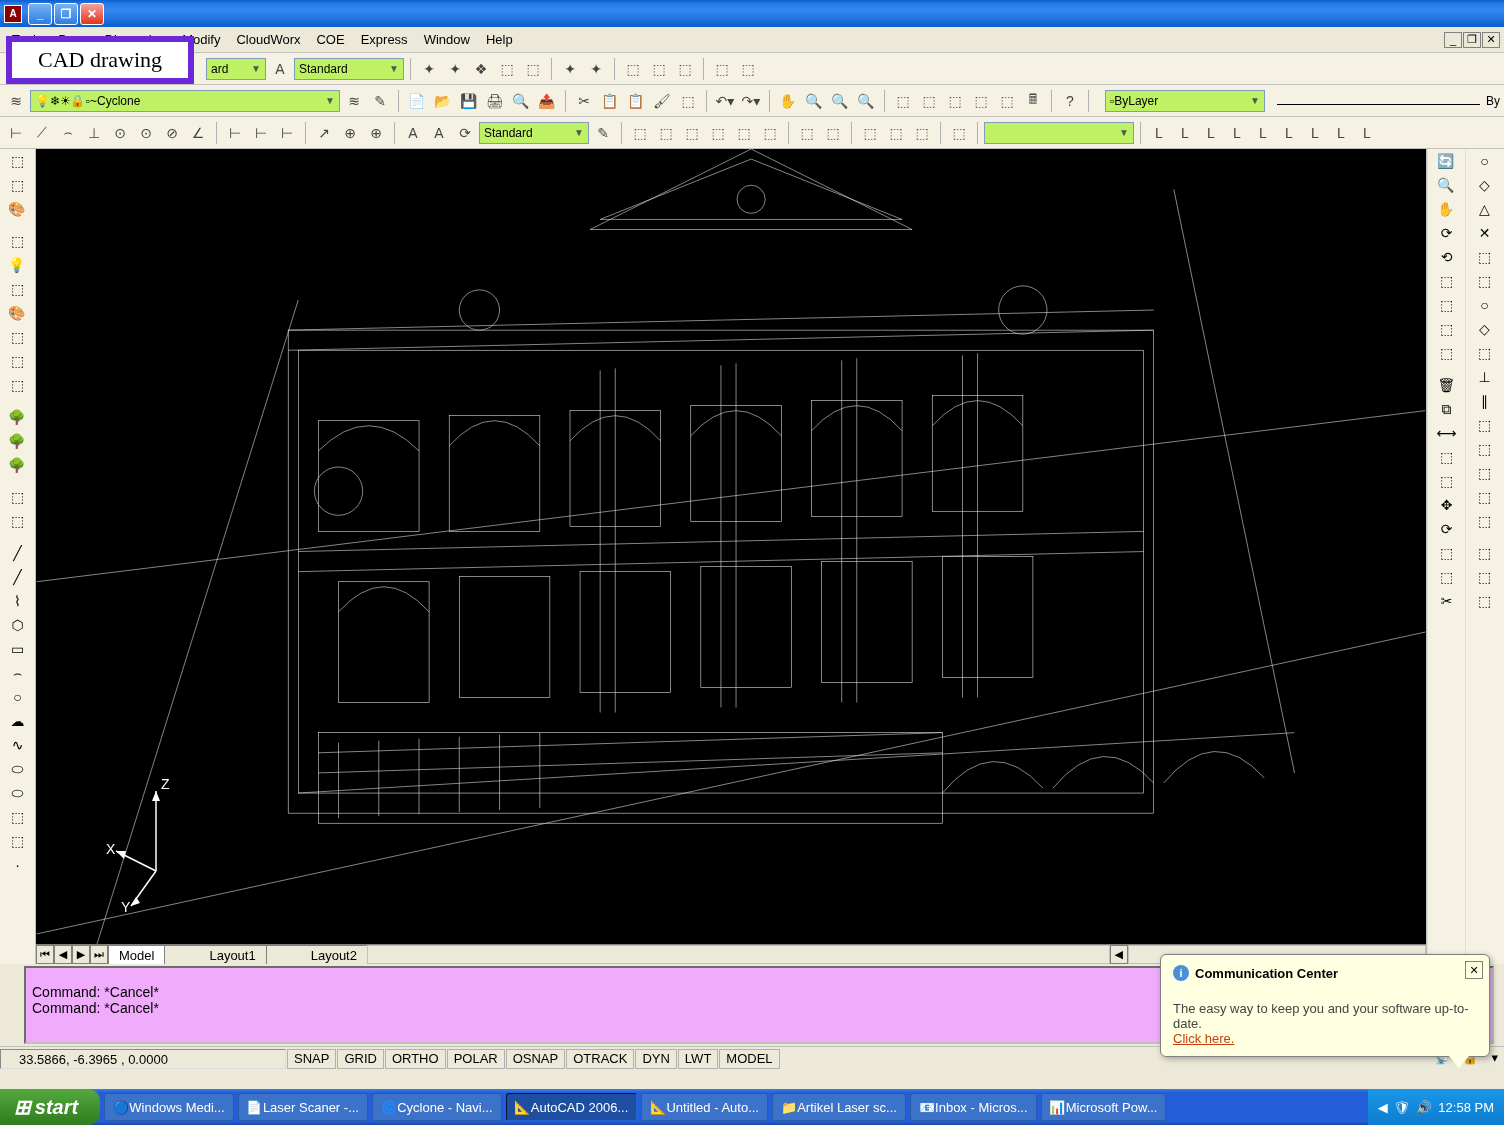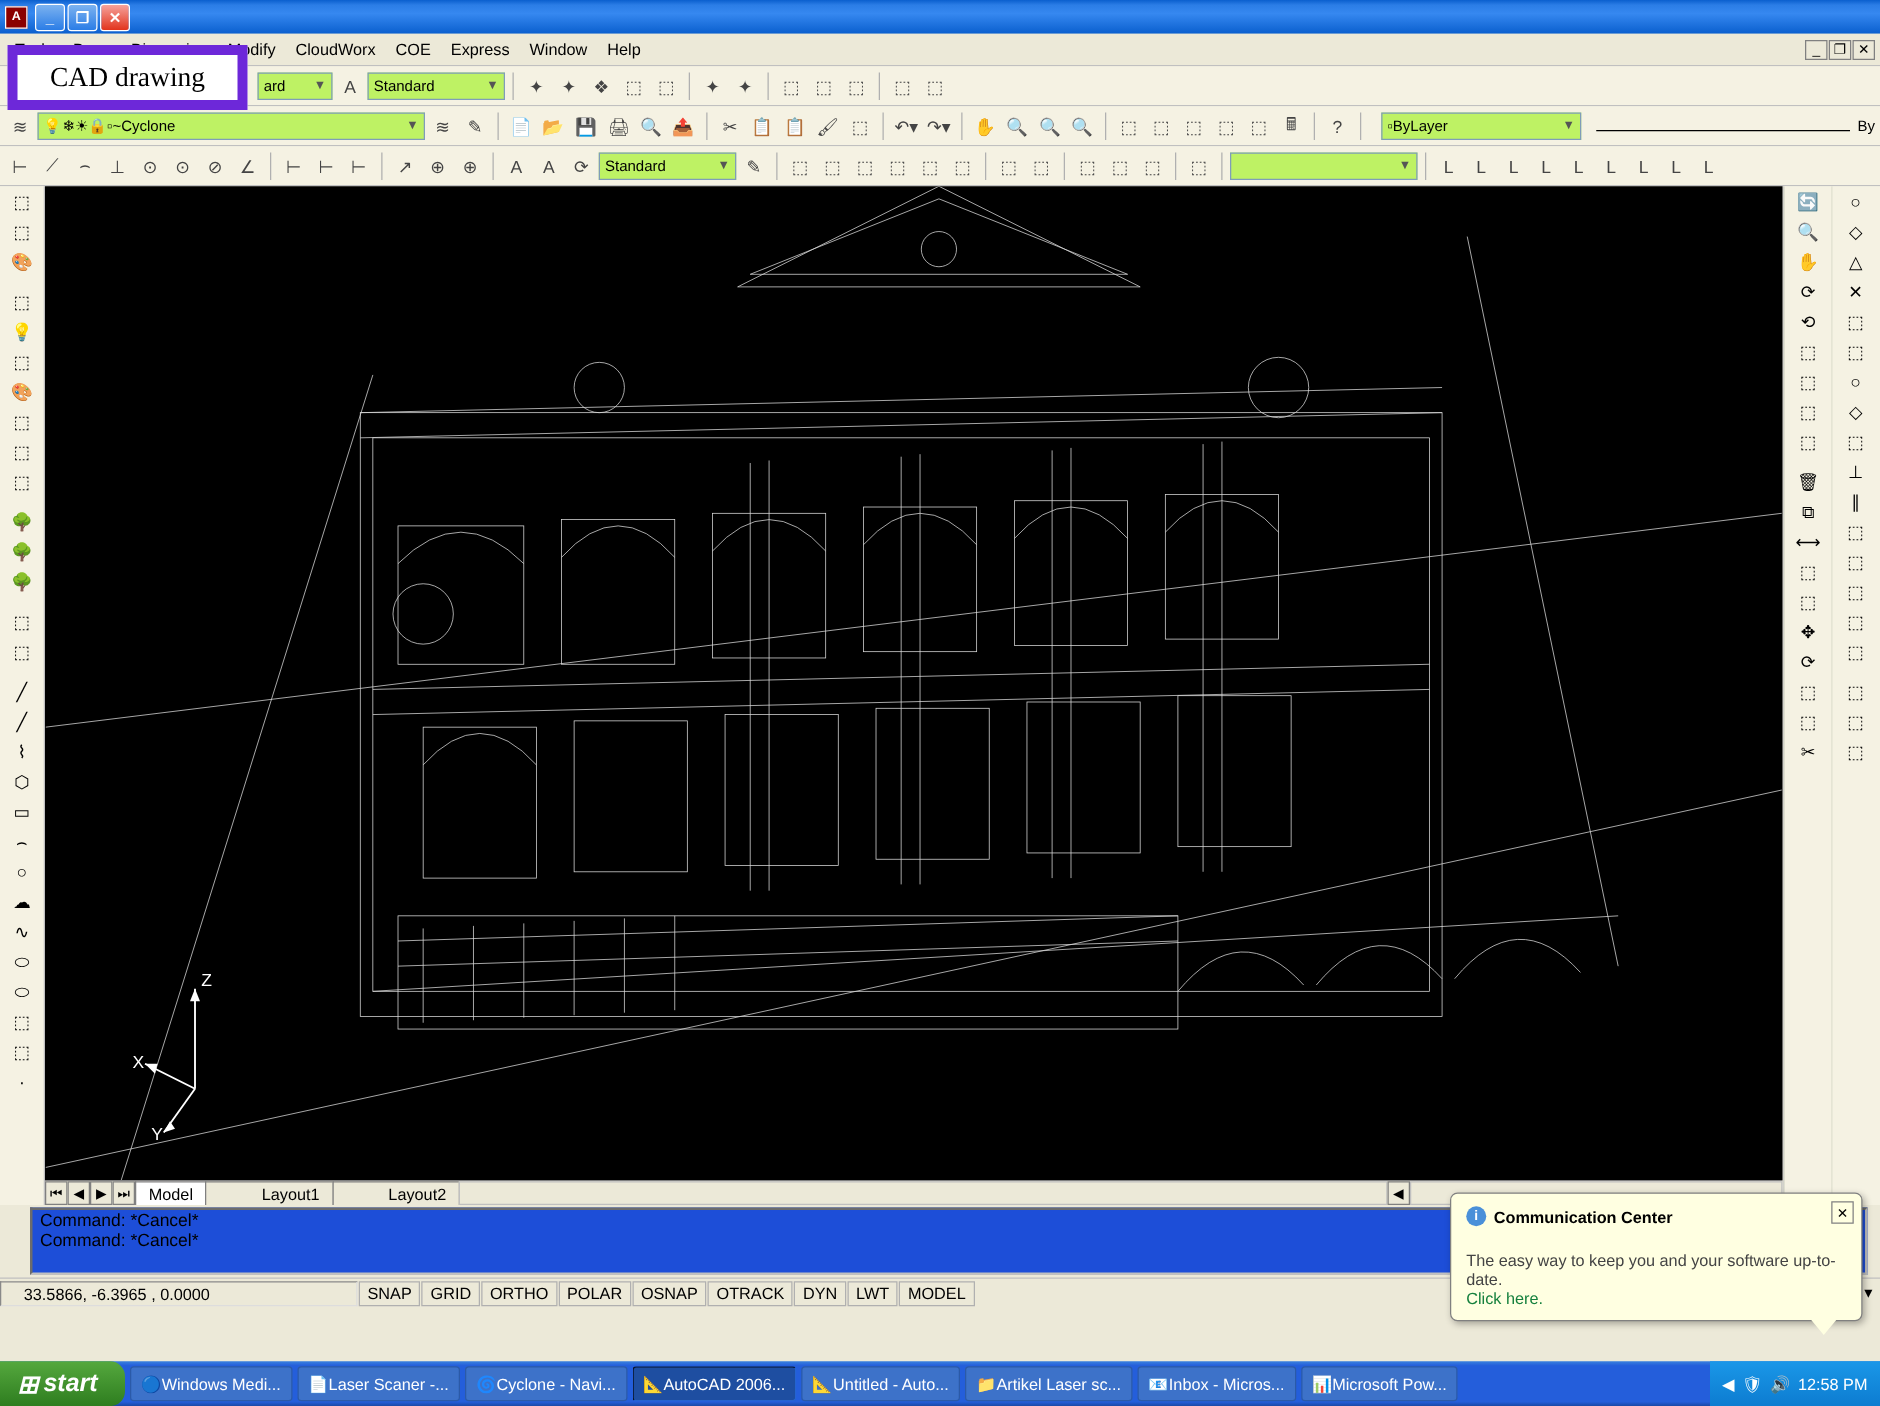--- a/index.html
+++ b/index.html
@@ -16,50 +16,50 @@
 .menubar .menu-item { padding: 3px 8px; cursor: pointer; }
 .menubar .mdibtns { margin-left: auto; display: flex; gap: 1px; }
 .menubar .mdibtns .mdi { width: 18px; height: 16px; border: 1px solid #808080; background: #ece9d8; font-size: 11px; display: flex; align-items: center; justify-content: center; cursor: pointer; }
 
 .toolbar-row { height: 32px; background: #f5f2e3; border-bottom: 1px solid #c0c0c0; display: flex; align-items: center; padding: 2px 4px; gap: 2px; }
 .tbtn { width: 24px; height: 24px; border: 1px solid transparent; display: flex; align-items: center; justify-content: center; cursor: pointer; font-size: 14px; color: #444; }
 .tsep { width: 1px; height: 22px; background: #b0b0b0; margin: 0 4px; }
 .combo { height: 22px; border: 1px solid #7f9db9; background: #bef264; font-size: 12px; padding: 0 4px; display: flex; align-items: center; cursor: pointer; text-align: right; }
 .combo .arrow { margin-left: auto; font-size: 10px; color: #555; }
 
-.label-overlay { position: absolute; top: 36px; left: 6px; background: #fff; border: 8px solid #6d28d9; padding: 5px 26px; font-family: "Times New Roman", serif; font-size: 22px; z-index: 100; }
+.label-overlay { position: absolute; top: 36px; left: 6px; background: #fff; border: 6px solid #6d28d9; padding: 5px 26px; font-family: "Times New Roman", serif; font-size: 22px; z-index: 100; }
 
 .workspace { display: flex; height: 815px; }
 .left-panel { width: 36px; background: #f5f2e3; border-right: 1px solid #c0c0c0; display: flex; flex-direction: column; }
 .right-panel { width: 78px; background: #f5f2e3; border-left: 1px solid #c0c0c0; display: flex; }
 .right-col { width: 38px; display: flex; flex-direction: column; border-left: 1px solid #e0e0d0; }
 .vp-btn { width: 22px; height: 22px; margin: 1px auto; border: 1px solid transparent; display: flex; align-items: center; justify-content: center; cursor: pointer; font-size: 14px; }
 
 .viewport-wrap { flex: 1; display: flex; flex-direction: column; position: relative; }
 .viewport { flex: 1; background: #000; position: relative; overflow: hidden; }
 .vp-scroll-h { height: 20px; background: #ece9d8; display: flex; border-top: 1px solid #808080; }
 .tab { padding: 2px 10px; font-size: 13px; border: 1px solid #808080; background: #fff; cursor: pointer; border-bottom: none; margin-right: -1px; }
 .tab.inactive { background: #ece9d8; padding-left: 44px; }
 .nav-arrow { width: 18px; background: #ece9d8; border: 1px solid #808080; cursor: pointer; display: flex; align-items: center; justify-content: center; font-size: 11px; }
 
 .ucs { position: absolute; bottom: 30px; left: 70px; color: #fff; font-size: 14px; font-family: Arial, sans-serif; pointer-events: none; }
 
-.cmdline { height: 54px; background: #1d4ed8; border: 2px inset #c0c0c0; margin: 2px 10px 2px 24px; padding: 0 6px; font-family: "Courier New", monospace; font-size: 14px; overflow: hidden; }
+.cmdline { height: 78px; background: #f0abfc; border: 2px inset #c0c0c0; margin: 2px 10px 2px 24px; padding: 16px 6px; font-family: "Courier New", monospace; font-size: 14px; overflow: hidden; }
 .cmdline .line { white-space: nowrap; }
 
 .statusbar { height: 24px; background: #ece9d8; display: flex; align-items: center; font-size: 13px; border-top: 1px solid #c0c0c0; }
 .statusbar .coord { width: 286px; padding-left: 18px; border: 1px inset #ddd; height: 20px; line-height: 20px; }
 .statusbar .sbtn { padding: 0 6px; border: 1px solid #b0b0b0; height: 20px; line-height: 18px; cursor: pointer; margin-left: 1px; background: #ece9d8; }
 
 .comm-popup { position: absolute; right: 14px; bottom: 68px; width: 330px; background: #ffffe1; border: 1px solid #808080; border-radius: 6px; box-shadow: 2px 2px 6px rgba(0,0,0,0.3); padding: 10px 12px; font-size: 13px; z-index: 50; }
 .comm-popup .hdr { font-weight: bold; display: flex; align-items: center; }
 .comm-popup .hdr .i { width: 16px; height: 16px; border-radius: 8px; background: #4a90d9; color: #fff; font-size: 11px; font-weight: bold; margin-right: 6px; display: flex; align-items: center; justify-content: center; }
 .comm-popup .close { position: absolute; right: 6px; top: 6px; width: 18px; height: 18px; border: 1px solid #808080; font-size: 11px; display: flex; align-items: center; justify-content: center; cursor: pointer; }
 .comm-popup .body { margin-top: 20px; color: #444; }
-.comm-popup .link { color: #15803d; cursor: pointer; }
+.comm-popup .link { color: #c2410c; text-decoration: underline; cursor: pointer; }
 .comm-popup .tail { position: absolute; right: 20px; bottom: -12px; width: 0; height: 0; border-left: 10px solid transparent; border-right: 10px solid transparent; border-top: 12px solid #ffffe1; }
 
 .taskbar { position: absolute; bottom: 0; left: 0; right: 0; height: 36px; background: linear-gradient(to bottom, #3a81dd 0%, #245edb 10%, #245edb 90%, #1947a3 100%); display: flex; align-items: center; }
 .start-btn { height: 36px; padding: 0 22px 0 14px; background: linear-gradient(to bottom, #55a83e, #2e7d1f); color: #fff; font-size: 20px; font-weight: bold; font-style: italic; display: flex; align-items: center; border-radius: 0 12px 12px 0; cursor: pointer; }
 .task-item { height: 28px; margin-left: 4px; padding: 0 8px; background: #3d72c9; border: 1px solid #2b5aa8; color: #fff; font-size: 13px; display: flex; align-items: center; cursor: pointer; border-radius: 3px; max-width: 155px; overflow: hidden; white-space: nowrap; }
 .task-item.active { background: #1e4ea1; border: 1px inset #163c7d; }
 .tray { margin-left: auto; height: 36px; background: linear-gradient(to bottom, #1a97e8, #0d7cd0); padding: 0 10px; color: #fff; font-size: 13px; display: flex; align-items: center; gap: 6px; }
 
 .wireframe { position: absolute; inset: 0; }
 .wireframe svg { width: 100%; height: 100%; }

